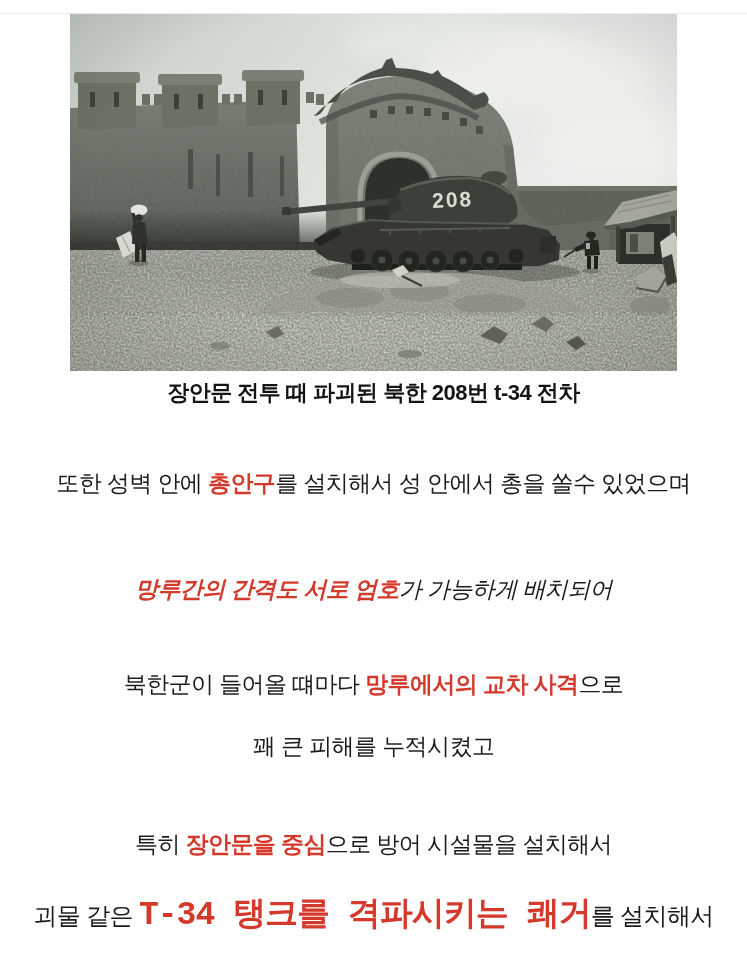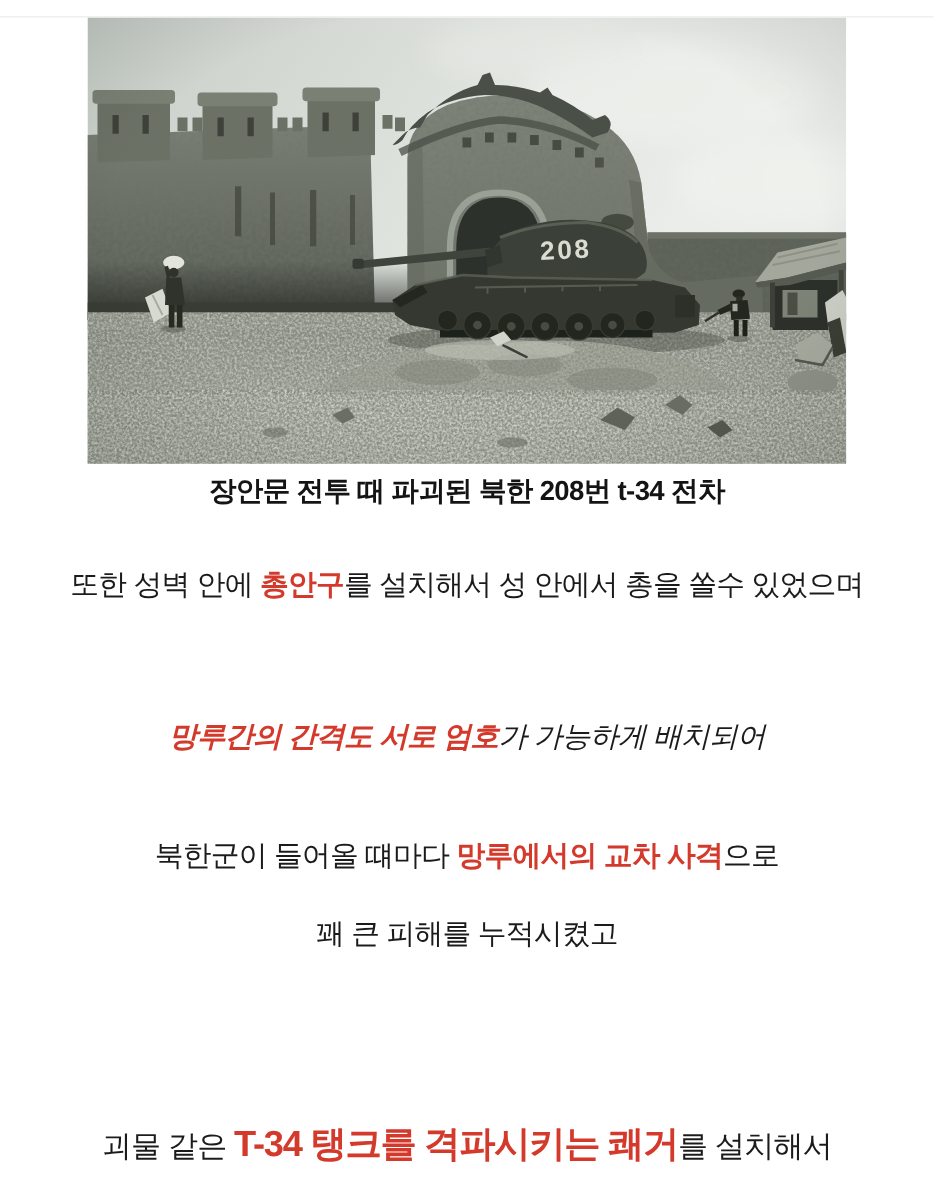--- a/index.html
+++ b/index.html
@@ -12,27 +12,27 @@
   .photo svg{display:block;width:100%;height:100%;}
   .caption{
     position:absolute;top:378px;left:0;width:747px;text-align:center;
     font-size:22px;font-weight:700;color:#141414;letter-spacing:-0.5px;
   }
   .para{
     position:absolute;left:0;width:747px;box-sizing:border-box;text-align:center;
     font-size:23px;color:#1b1b1b;line-height:39px;letter-spacing:-0.6px;margin:0;
   }
   .para .em{color:#d43a2c;font-weight:700;}
-  #p1{top:448px;padding:0 29px;}
+  #p1{top:464px;padding:0 29px;}
   #p2{top:570px;font-style:italic;}
   #p3{top:665px;}
   #p4{top:727px;}
   #p5{top:825px;}
   #p6{top:890px;font-size:24px;line-height:52px;}
-  #p6 .em{font-size:29px;letter-spacing:-1px;}
+  #p6 .em{font-size:33px;letter-spacing:-1px;font-family:Liberation Mono, monospace;}
 </style>
 </head>
 <body>
 
 <div class="stage">
   <div class="top-line"></div>
 
   <figure class="photo">
     <svg viewBox="0 0 607 357" preserveAspectRatio="none">
       <defs>
@@ -250,15 +250,16 @@
   <div class="caption">장안문 전투 때 파괴된 북한 208번 t-34 전차</div>
 
   <p class="para" id="p1"><span>또한 성벽 안에 </span><span class="em">총안구</span><span>를 설치해서 성 안에서 총을 쏠수 있었으며</span></p>
 
   <p class="para" id="p2"><span class="em">망루간의 간격도 서로 엄호</span><span>가 가능하게 배치되어</span></p>
 
   <p class="para" id="p3"><span>북한군이 들어올 떄마다 </span><span class="em">망루에서의 교차 사격</span><span>으로</span></p>
 
   <p class="para" id="p4"><span>꽤 큰 피해를 누적시켰고</span></p>
 
+  <p class="para" id="p5"><span>특히 </span><span class="em">장안문을 중심</span><span>으로 방어 시설물을 설치해서</span></p>
 
   <p class="para" id="p6"><span>괴물 같은 </span><span class="em">T-34 탱크를 격파시키는 쾌거</span><span>를 설치해서</span></p>
 </div>
 
 </body></html>

